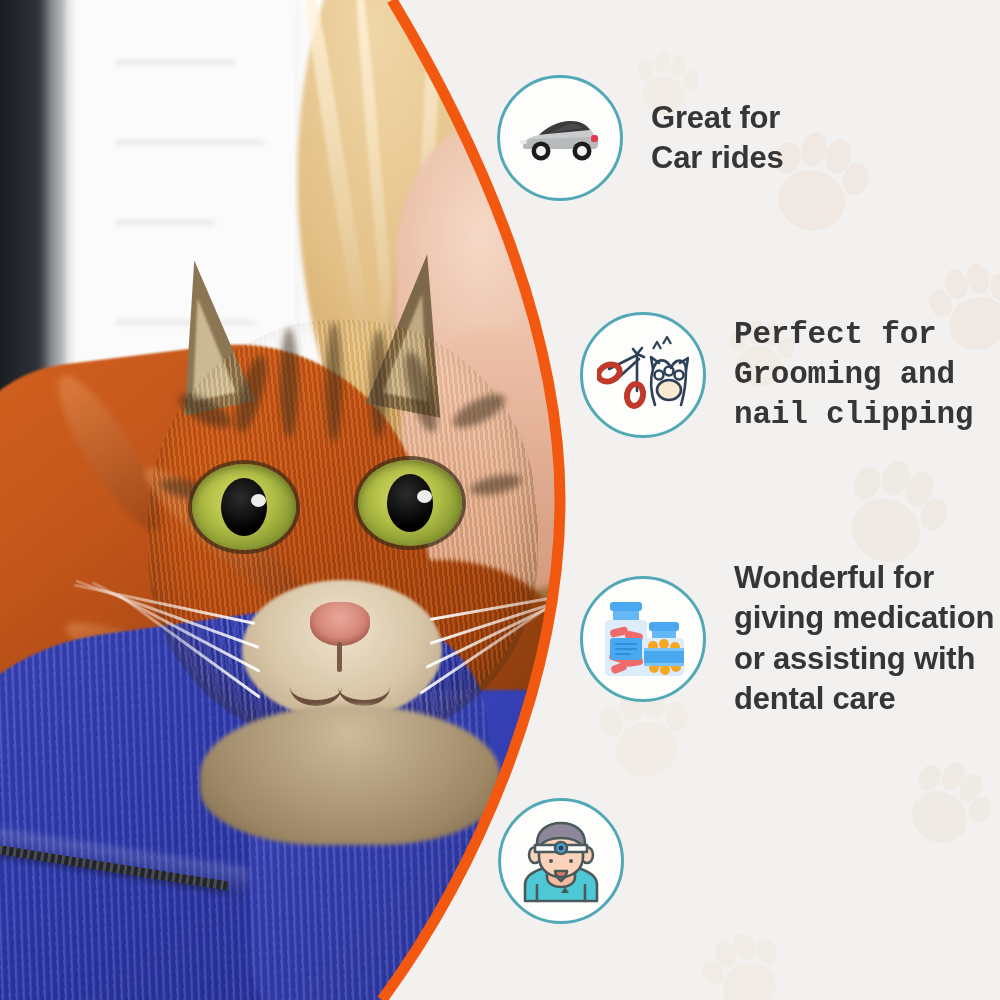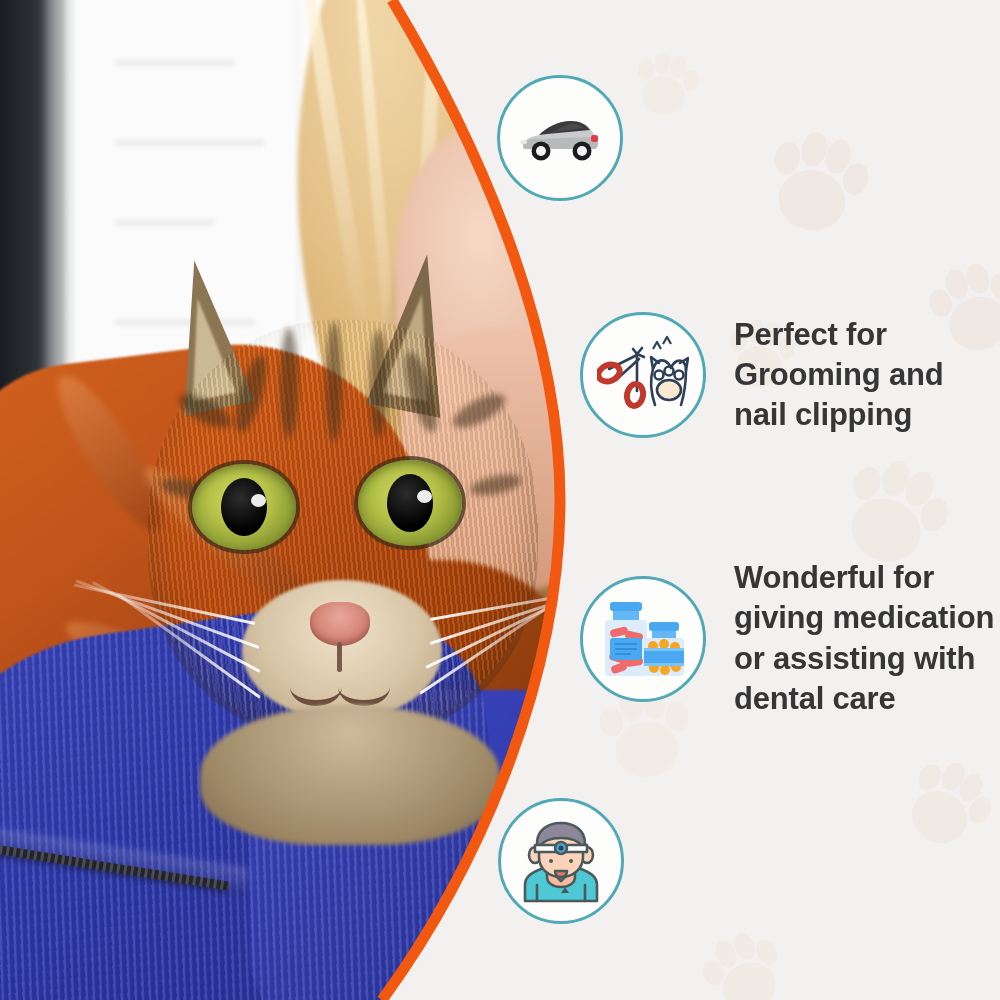--- a/index.html
+++ b/index.html
@@ -147,21 +147,21 @@
   .feature-text{
     margin-left:28px;
     color:#363636;
     font-weight:bold;
     font-size:31px;
     line-height:1.30;
     letter-spacing:-.2px;
     white-space:pre-line;
   }
   #feature-0{left:497px;top:75px;}
-  #feature-1{left:580px;top:312px;}
+  #feature-1{left:580px;top:312px;font-family:Liberation Mono, monospace;}
   #feature-2{left:580px;top:558px;}
   #feature-3{left:498px;top:798px;}
 </style>
 </head>
 <body>
 
 <div id="stage">
 
   <div id="bg-panel"></div>
 
@@ -349,20 +349,22 @@
           <path d="M6 38 C6 34 9 31 14 30 L78 28 C82 30 82 38 78 40 L10 40 C7 40 6 39 6 38 Z" fill="#b7babb"></path>
           <rect x="74" y="26" width="7" height="7" rx="2.5" fill="#e23b4e"></rect>
           <rect x="3" y="31" width="7" height="4" rx="2" fill="#e8e8e8"></rect>
           <circle cx="24" cy="42" r="9.5" fill="#1c1c1e"></circle>
             <circle cx="24" cy="42" r="5" fill="#f2f2f2"></circle>
           <circle cx="65" cy="42" r="9.5" fill="#1c1c1e"></circle>
             <circle cx="65" cy="42" r="5" fill="#f2f2f2"></circle>
         </svg>
       </span>
     </div>
+    <div class="feature-text">Great for
+Car rides</div>
   </div>
 
   <div class="feature" id="feature-1">
     <div class="icon-circle">
       <span>
         <svg width="92" height="80" viewBox="0 0 92 80">
           <g fill="none" stroke="#2e4057" stroke-width="2.6" stroke-linecap="round" stroke-linejoin="round">
             <path d="M12 34 L40 20"></path>
             <path d="M20 44 L42 24"></path>
             <path d="M40 18 L40 56"></path>

